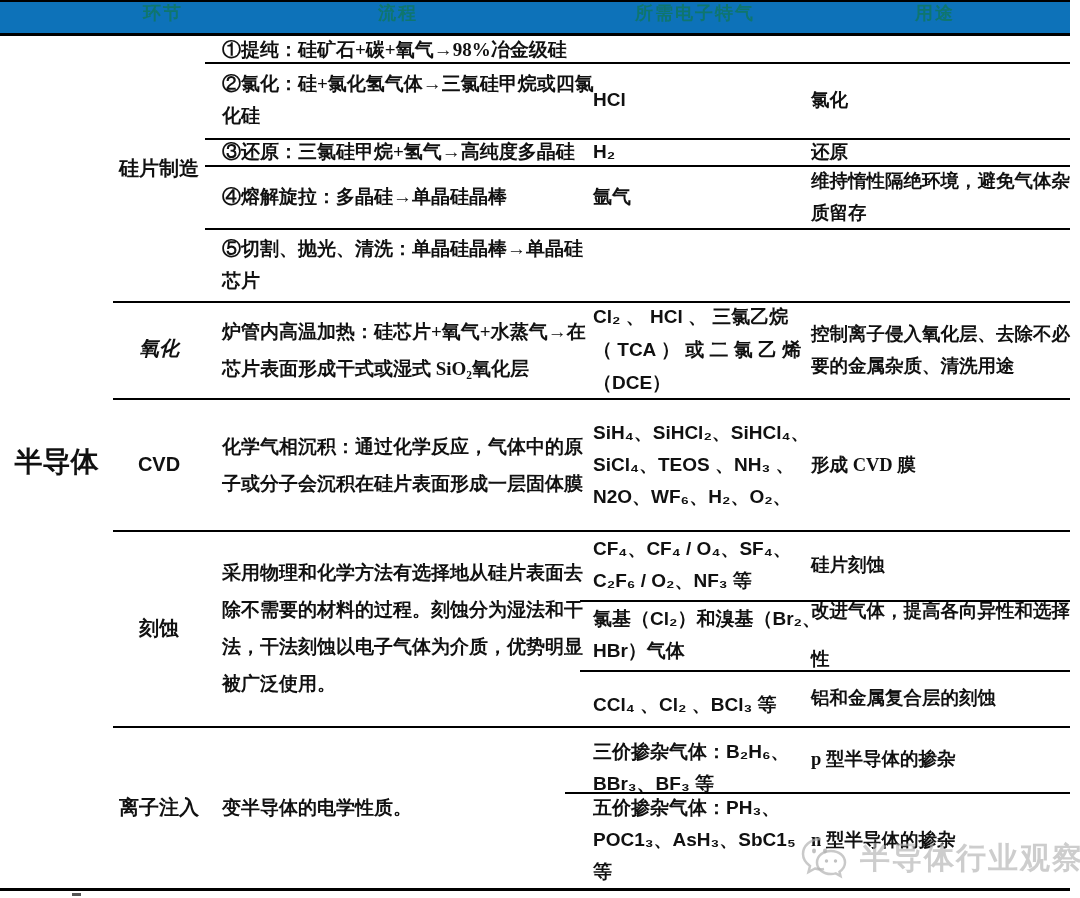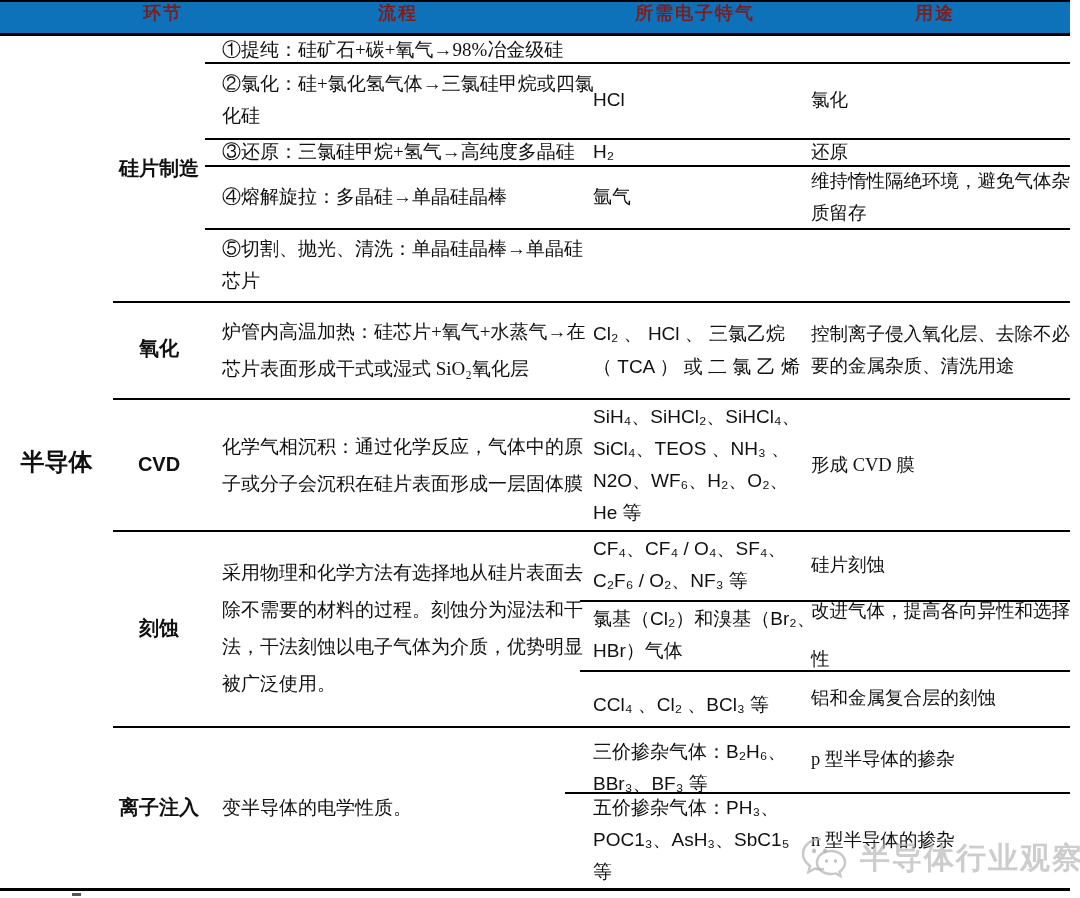--- a/index.html
+++ b/index.html
@@ -2,32 +2,32 @@
 <html><head>
 <meta charset="utf-8">
 <style>
   html,body{margin:0;padding:0;background:#ffffff;}
   .page{position:relative;width:1080px;height:898px;background:#ffffff;overflow:hidden;
         font-family:"Liberation Serif","DejaVu Serif",serif;color:#111;}
   .hline{position:absolute;background:#000000;}
   
   .hdrband{position:absolute;left:0;top:2px;width:1070px;height:31px;}
   .hcell{position:absolute;top:2px;height:22px;display:flex;align-items:center;
-         transform:translateX(-50%);color:#7f1d1d;font-weight:bold;font-size:18px;
+         transform:translateX(-50%);color:#0f766e;font-weight:bold;font-size:18px;
          font-family:"Liberation Sans","DejaVu Sans",sans-serif;letter-spacing:2px;}
   
   .cell{position:absolute;display:flex;flex-direction:column;justify-content:center;}
-  .cell > div{white-space:nowrap;}
+  .cell > div{white-space:nowrap;font-weight:bold;}
   .proc{left:205px;width:380px;box-sizing:border-box;padding-left:17px;font-size:19px;line-height:33px;}
   .gas{left:585px;width:220px;box-sizing:border-box;padding-left:8px;font-size:19px;line-height:32px;
        font-family:"Liberation Sans","DejaVu Sans",sans-serif;}
   .use{left:805px;width:265px;box-sizing:border-box;padding-left:6px;font-size:18.5px;line-height:32px;}
   .stage{left:113px;width:92px;align-items:center;text-align:center;font-weight:bold;font-size:20px;}
   .sans{font-family:"Liberation Sans","DejaVu Sans",sans-serif;}
-  .rootlbl{left:0;width:113px;align-items:center;text-align:center;font-weight:bold;font-size:24px;}
+  .rootlbl{left:0;width:113px;align-items:center;text-align:center;font-weight:bold;font-size:28px;}
   
   .wm{position:absolute;left:800px;top:828px;width:275px;height:60px;display:flex;align-items:center;
       z-index:5;pointer-events:none;}
   .wm-text{font-size:30px;font-weight:bold;color:rgba(178,178,178,0.65);letter-spacing:2px;
            font-family:"Liberation Sans","DejaVu Sans",sans-serif;white-space:nowrap;}
   .mark{position:absolute;left:72px;top:893px;width:9px;height:3px;background:#555;}
 </style>
 </head>
 <body>
 
@@ -37,21 +37,21 @@
   <div class="hdrband" style="background:#0D72B9;"></div>
   <div class="hcell" style="left:163px;">环节</div>
   <div class="hcell" style="left:398px;">流程</div>
   <div class="hcell" style="left:695px;">所需电子特气</div>
   <div class="hcell" style="left:935px;">用途</div>
   <div class="hline" style="left:0;top:33px;width:1070px;height:3px;"></div>
 
   <div class="cell rootlbl" style="top:36px;height:852px;">半导体</div>
 
   <div class="cell stage" style="top:36px;height:265px;">硅片制造</div>
-  <div class="cell stage" style="top:301px;height:95px;">氧化</div>
+  <div class="cell stage" style="top:301px;height:95px;font-style:italic;">氧化</div>
   <div class="cell stage sans" style="top:399px;height:131px;text-align:right;">CVD</div>
   <div class="cell stage" style="top:530px;height:196px;">刻蚀</div>
   <div class="cell stage" style="top:726px;height:162px;">离子注入</div>
 
   <div class="cell proc" style="top:36px;height:26px;line-height:25px;">
       <div>①提纯：硅矿石+碳+氧气→98%冶金级硅</div>
     </div>
   <div class="cell proc" style="top:62px;height:76px;line-height:32px;">
       <div>②氯化：硅+氯化氢气体→三氯硅甲烷或四氯</div>
       <div>化硅</div>
@@ -86,35 +86,35 @@
       <div>芯片</div>
     </div>
 
   <div class="cell proc" style="top:301px;height:97px;line-height:37px;">
       <div>炉管内高温加热：硅芯片+氧气+水蒸气→在</div>
       <div>芯片表面形成干式或湿式 SiO₂氧化层</div>
     </div>
   <div class="cell gas" style="top:301px;height:97px;line-height:33px;">
       <div>Cl₂ 、 HCl 、 三氯乙烷</div>
       <div>（ TCA ） 或 二 氯 乙 烯</div>
+      <div>（DCE）</div>
     </div>
   <div class="cell use" style="top:301px;height:97px;">
       <div>控制离子侵入氧化层、去除不必</div>
       <div>要的金属杂质、清洗用途</div>
     </div>
 
   <div class="cell proc" style="top:399px;height:131px;line-height:37px;">
       <div>化学气相沉积：通过化学反应，气体中的原</div>
       <div>子或分子会沉积在硅片表面形成一层固体膜</div>
     </div>
   <div class="cell gas" style="top:399px;height:131px;">
       <div>SiH₄、SiHCl₂、SiHCl₄、</div>
       <div>SiCl₄、TEOS 、NH₃ 、</div>
       <div>N2O、WF₆、H₂、O₂、</div>
-      <div>He 等</div>
     </div>
   <div class="cell use" style="top:399px;height:131px;">
       <div>形成 CVD 膜</div>
     </div>
 
   <div class="cell proc" style="top:530px;height:196px;line-height:37px;">
       <div>采用物理和化学方法有选择地从硅片表面去</div>
       <div>除不需要的材料的过程。刻蚀分为湿法和干</div>
       <div>法，干法刻蚀以电子气体为介质，优势明显</div>
       <div>被广泛使用。</div>

